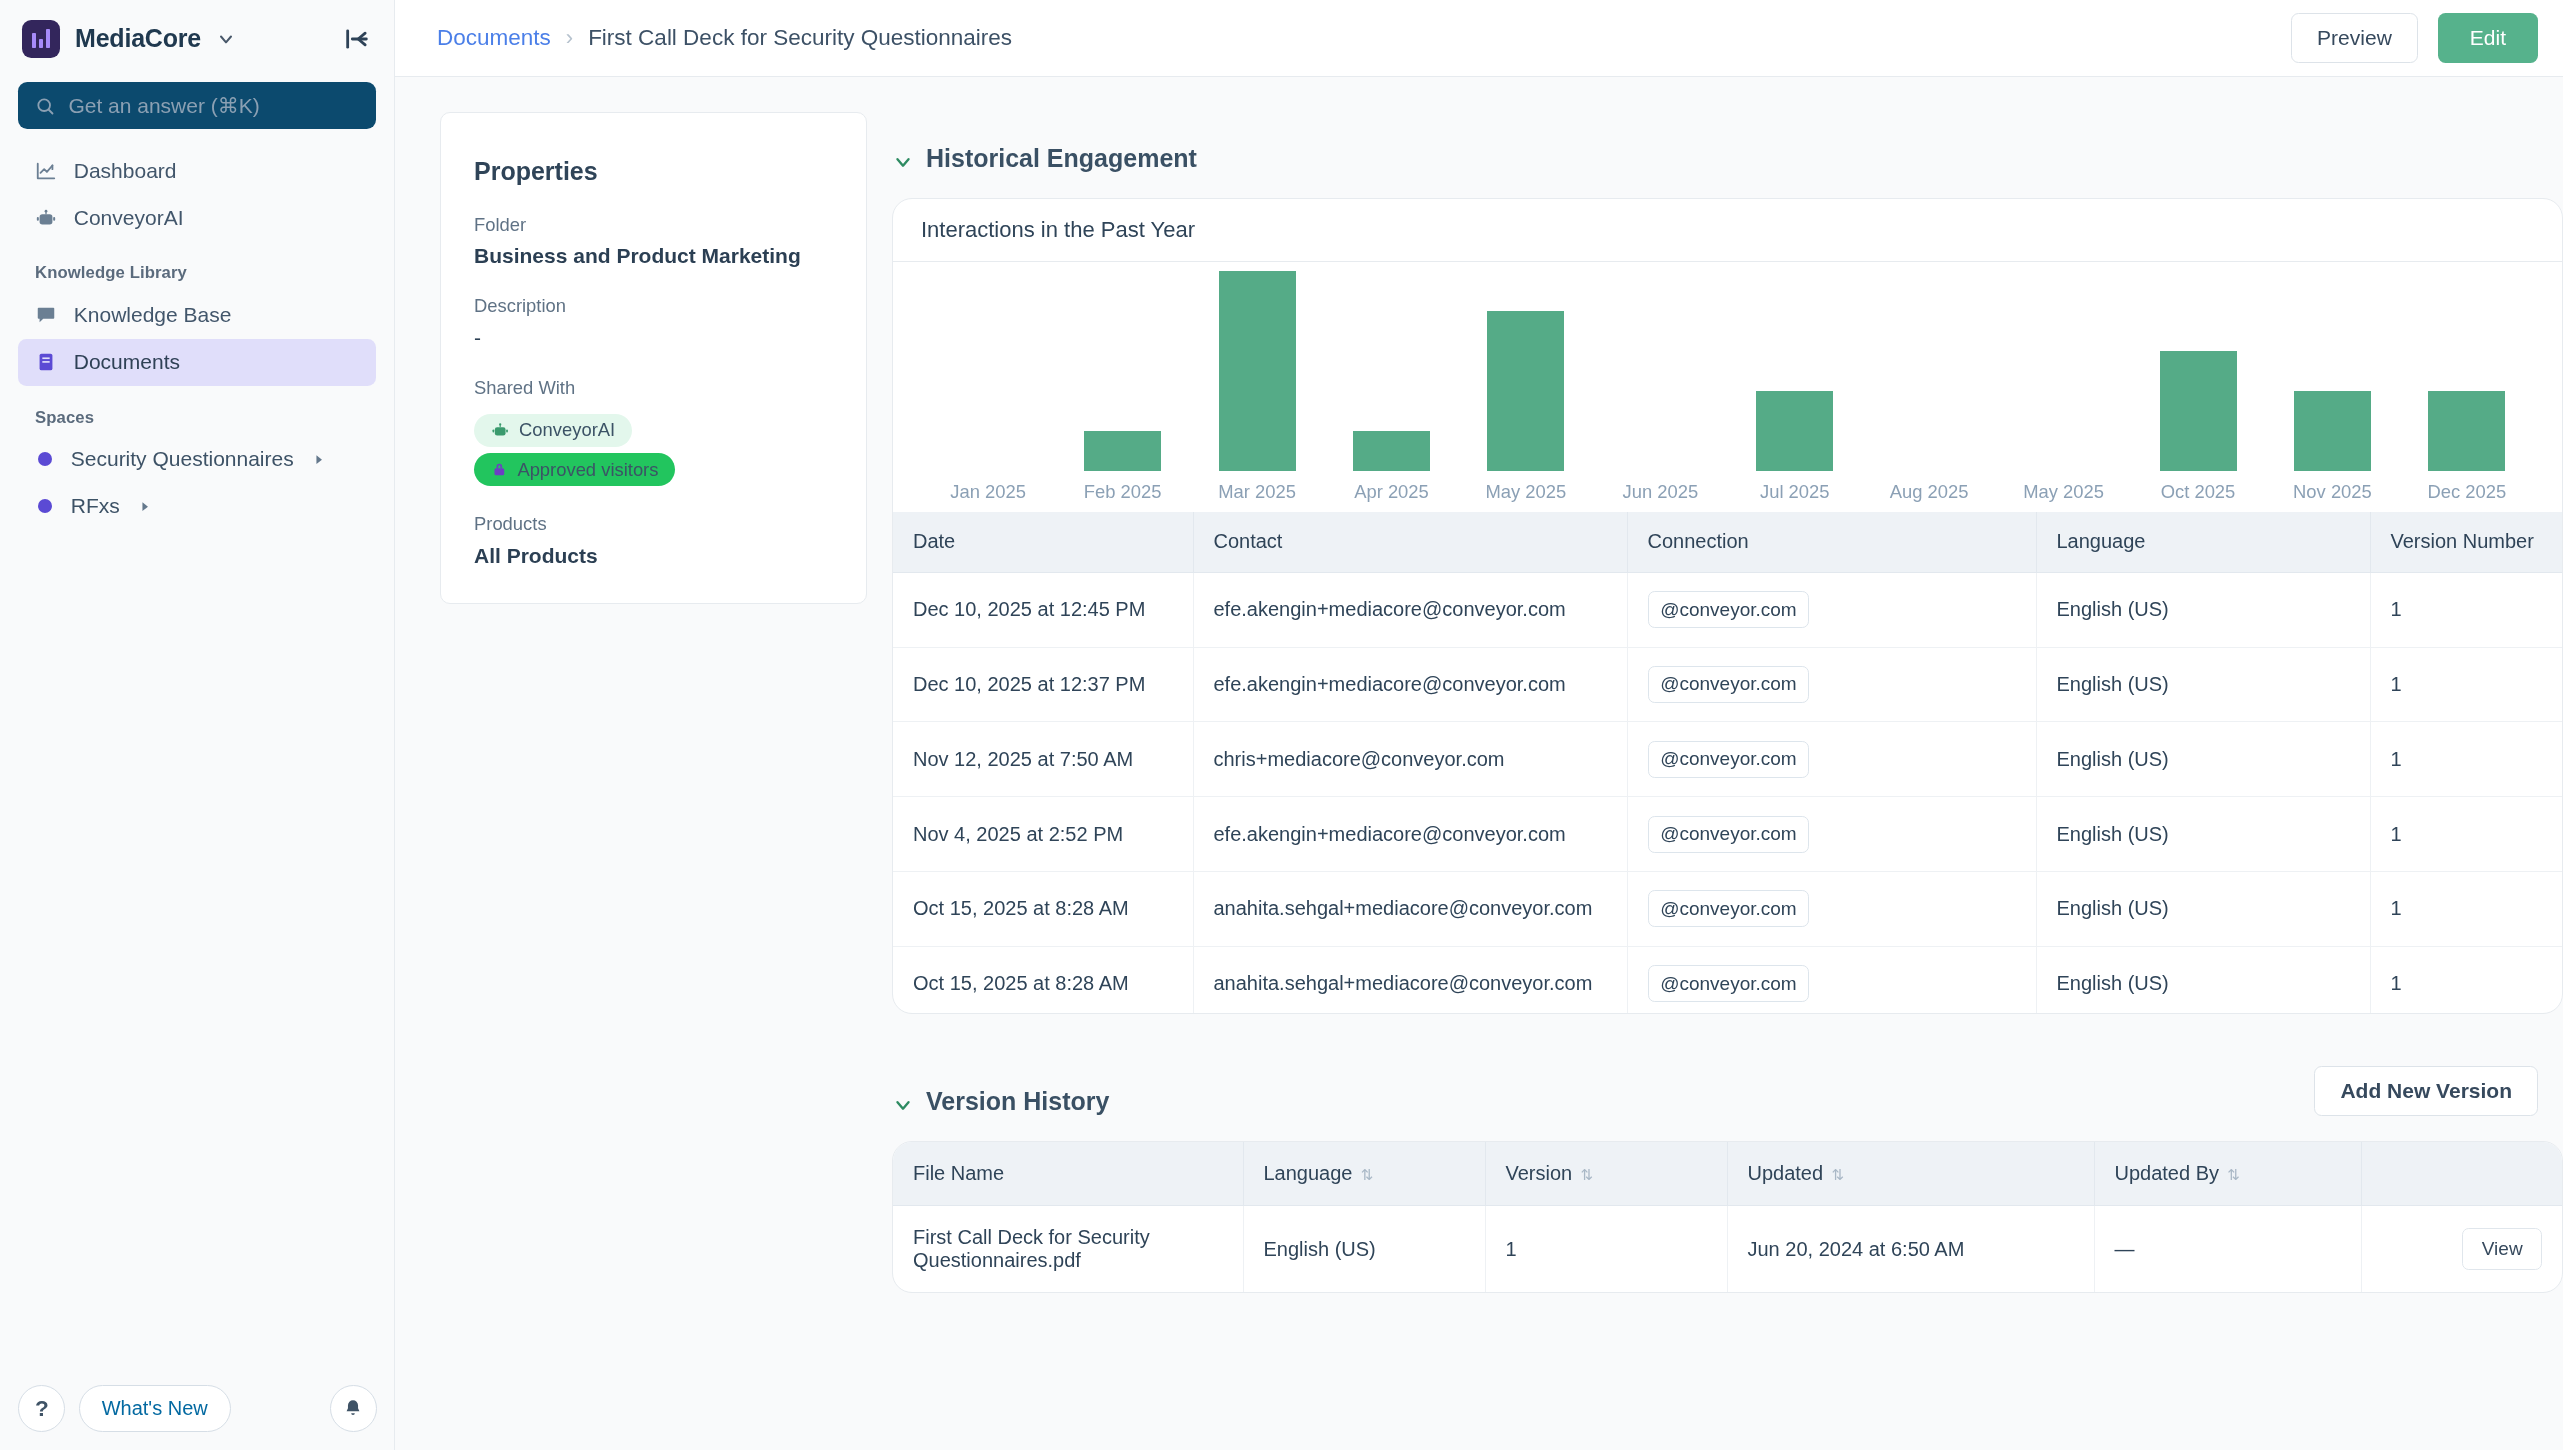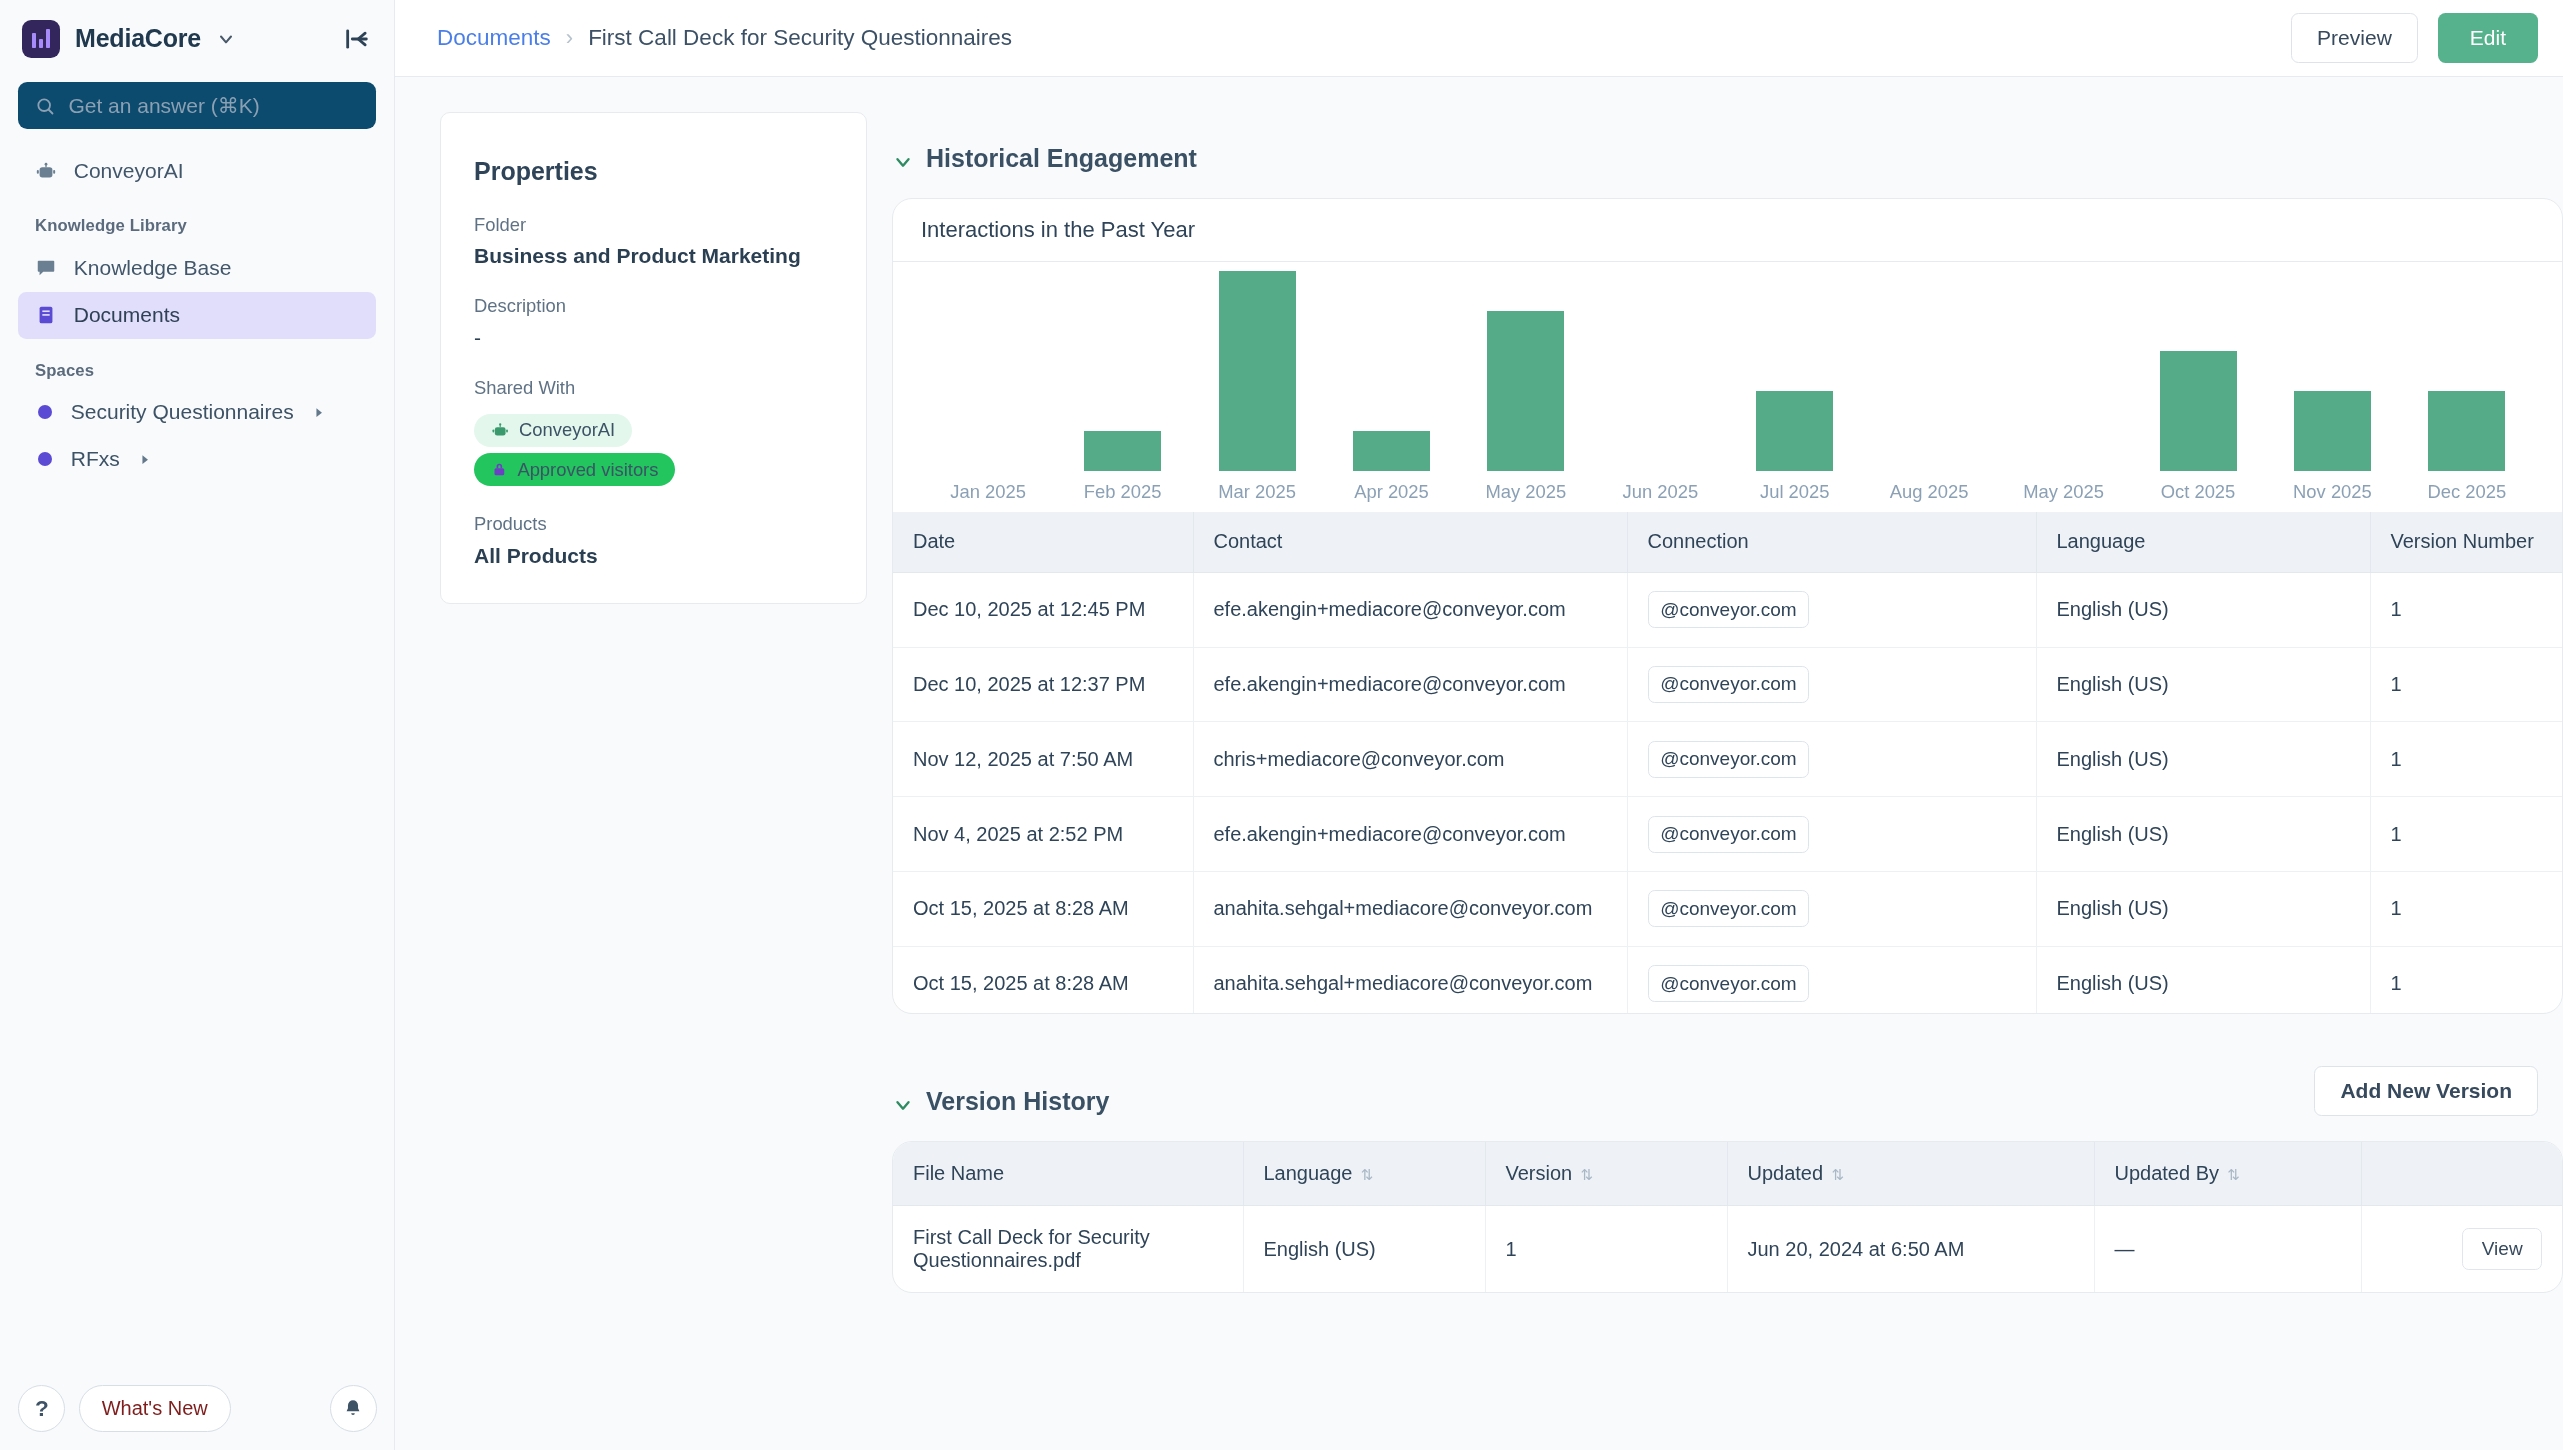--- a/index.html
+++ b/index.html
@@ -75,21 +75,21 @@
     display: flex; align-items: center; padding: 0 18.4px; gap: 13.3px;
   }
   .rnd-btn {
     width: 47px; height: 47px; border-radius: 50%;
     border: 1.7px solid #d6dee6; background: #fff;
     display: flex; align-items: center; justify-content: center;
     color: #3f5june; color: #3f5366; font-size: 22.5px; font-weight: 700;
   }
   .pill-btn {
     height: 47px; border-radius: 25px; border: 1.7px solid #d6dee6; background: #fff;
-    display: flex; align-items: center; padding: 15px 22px; font-size: 20px; color: #7f1d1d;
+    display: flex; align-items: center; padding: 15px 22px; font-size: 20px; color: #0369a1;
   }
   .bell-btn { margin-left: auto; }
 
   
   .main { flex: 1; height: 1450px; display: flex; flex-direction: column; min-width: 0; }
   .topbar {
     height: 77px; flex: 0 0 77px; background: #fff;
     border-bottom: 1.7px solid #e7ebef;
     display: flex; align-items: center; padding: 0 25px 0 42px; gap: 0;
   }
@@ -234,20 +234,30 @@
           <svg viewBox="0 0 24 24" fill="none" stroke="currentColor" stroke-width="2.2" stroke-linecap="round">
               <circle cx="11" cy="11" r="7"></circle>
               <line x1="16.5" y1="16.5" x2="21" y2="21"></line>
             </svg>
         </span>
         <span class="ph">Get an answer (⌘K)</span>
       </div>
     </div>
 
     <nav class="nav">
+      <div class="nav-item">
+        <span class="ico">
+          <svg viewBox="0 0 24 24" fill="none" stroke="currentColor" stroke-width="2" stroke-linecap="round" stroke-linejoin="round">
+              <path d="M3 4v16h18"></path>
+              <polyline points="6 14 10 10 13 13 19 6"></polyline>
+              <polyline points="19 6 19 10"></polyline>
+            </svg>
+        </span>
+        <span class="lbl">Dashboard</span>
+      </div>
       <div class="nav-item">
         <span class="ico">
           <svg viewBox="0 0 24 24" fill="currentColor">
               <rect x="5" y="8" width="14" height="11" rx="3"></rect>
               <circle cx="12" cy="4.5" r="1.5"></circle>
               <rect x="11.3" y="5" width="1.4" height="3"></rect>
               <rect x="2" y="11" width="2.2" height="4" rx="1"></rect>
               <rect x="19.8" y="11" width="2.2" height="4" rx="1"></rect>
             </svg>
         </span>

